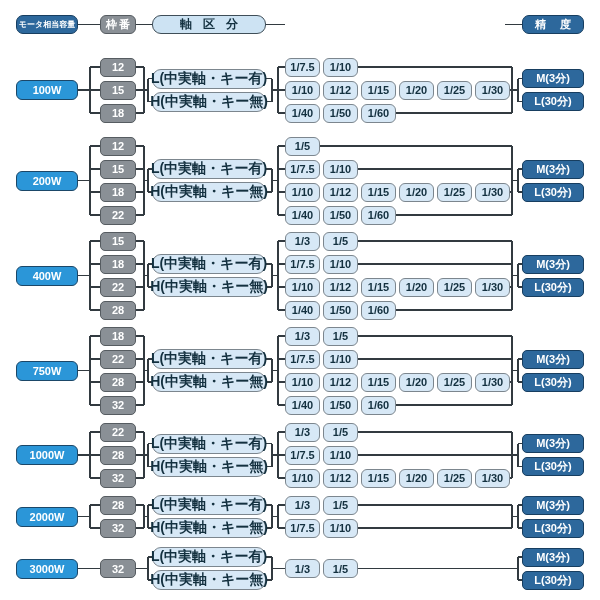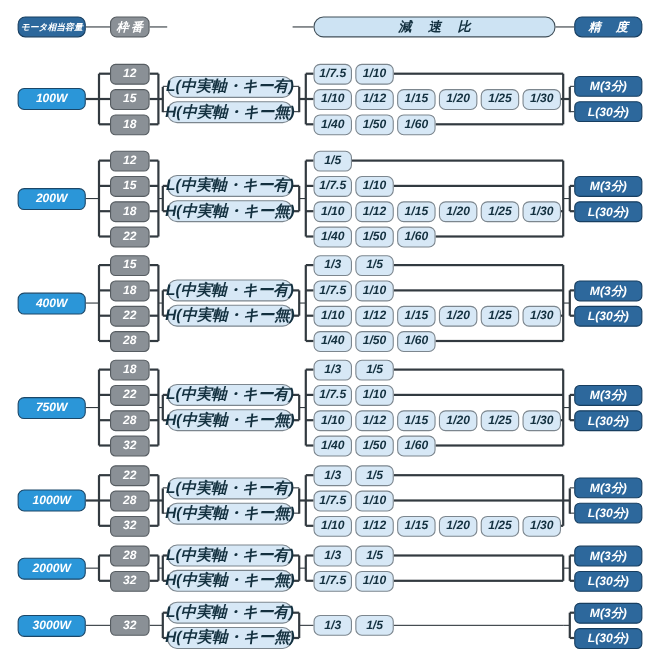--- a/index.html
+++ b/index.html
@@ -6,21 +6,21 @@
     --capacity-fill:#2b96d8; --capacity-border:#1b4768;
     --frame-fill:#8a9096;    --frame-border:#565c61;
     --light-fill:#d7e8f6;    --light-border:#7c868e;
     --header-light-fill:#cde3f3; --header-light-border:#3f4e58;
     --dark-fill:#2d689c;     --dark-border:#173e60;
     --line:#323a40;          --text-dark:#13303f;
   }
   html,body{margin:0;padding:0;background:#fff;}
   .canvas{
     position:relative; width:600px; height:600px; background:#ffffff;
-    font-family:"Liberation Sans","DejaVu Sans",sans-serif; overflow:hidden;font-style:italic;
+    font-family:"Liberation Sans","DejaVu Sans",sans-serif; overflow:hidden;
   }
   .box{
     position:absolute; box-sizing:border-box; z-index:2;
     display:flex; align-items:center; justify-content:center;
     font-weight:bold; white-space:nowrap;
   }
   .line{position:absolute; background:var(--line); z-index:1;}
   .cap{ background:var(--capacity-fill); border:1.5px solid var(--capacity-border);
         color:#fff; border-radius:6px; font-size:11px;}
   .frame{background:var(--frame-fill); border:1.5px solid var(--frame-border);
@@ -43,21 +43,21 @@
   .ratio-hdr{left:285px; top:15px; width:220px; height:19px; letter-spacing:15px; padding-left:15px;}
   .prec-hdr{left:522px; top:15px; width:62px; height:19px; letter-spacing:14px; padding-left:14px;}
 </style>
 </head>
 <body>
 
 <div class="canvas">
 
   <div class="box hdr-dark cap-hdr">モータ相当容量</div>
   <div class="box hdr-gray frame-hdr">枠番</div>
-  <div class="box hdr-light ratio-hdr">減速比</div>
+  <div class="box hdr-light shaft-hdr">軸区分</div>
   <div class="box hdr-dark prec-hdr">精度</div>
 
   <div class="line" style="left:78px;top:23.5px;width:22px;height:1.5px;"></div>
   <div class="line" style="left:136px;top:23.5px;width:16px;height:1.5px;"></div>
   <div class="line" style="left:266px;top:23.5px;width:19px;height:1.5px;"></div>
   <div class="line" style="left:505px;top:23.5px;width:17px;height:1.5px;"></div>
 
   <div id="diagram">
       <div class="box cap" style="left: 16px; top: 80px; width: 62px; height: 20px;">100W</div>
       <div class="line" style="left: 78px; top: 89.25px; width: 12px; height: 1.5px;"></div>

